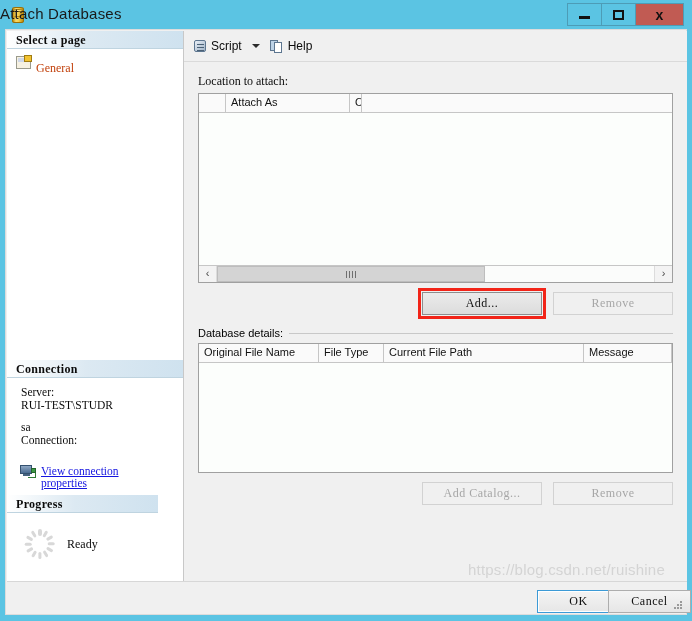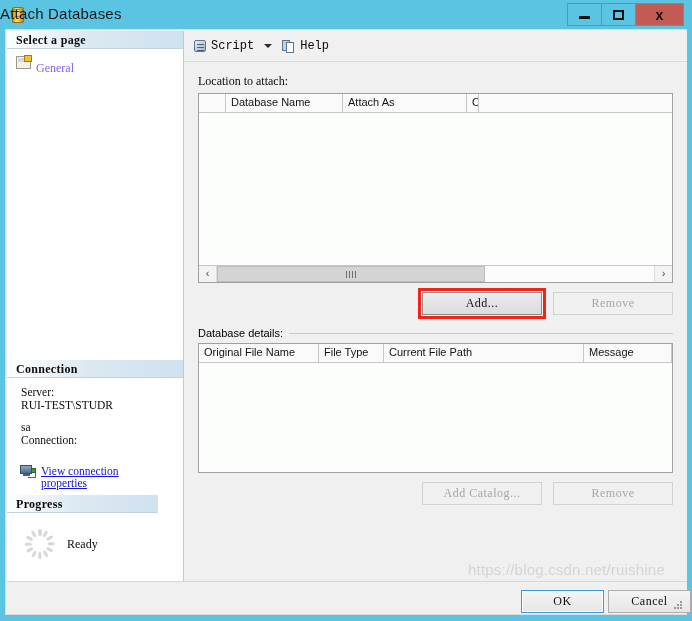--- a/index.html
+++ b/index.html
@@ -197,21 +197,21 @@
     position: absolute;
     right: -2px; top: -2px;
     width: 8px; height: 7px;
     background: #f2c230;
     border: 1px solid #a07c12;
     box-sizing: border-box;
   }
   .page-label {
     font-family: "Liberation Serif", serif;
     font-size: 12px;
-    color: #8b5cf6;
+    color: #c2410c;
     margin-top: 13px;
   }
 
   .conn-block {
     position: absolute;
     left: 0; top: 329px;
     width: 176px;
   }
   .conn-body {
     padding: 8px 0 8px 14px;
@@ -325,21 +325,21 @@
     display: flex;
     align-items: center;
     padding-left: 9px;
     gap: 6px;
   }
   .tb-item {
     display: flex;
     align-items: center;
     gap: 3px;
     cursor: pointer;
-    font-family: Liberation Mono, monospace;
+    font-family: Liberation Sans, sans-serif;
     font-size: 12px;
     color: #0b0b0b;
   }
   .script-icon {
     position: relative;
     width: 15px; height: 15px;
   }
   .script-icon .scroll {
     position: absolute;
     left: 1px; top: 1px;
@@ -525,21 +525,21 @@
     border: 1px solid #adadad;
     box-sizing: border-box;
     font-family: "Liberation Serif", serif;
     font-size: 12px;
     color: #101010;
     text-align: center;
     line-height: 21px;
     cursor: pointer;
     letter-spacing: .5px;
   }
-  .okbtn { left: 514px; border: 1px solid #3c9ad6; box-shadow: inset 0 0 0 1px #ffffff; }
+  .okbtn { left: 530px; border: 1px solid #3c9ad6; box-shadow: inset 0 0 0 1px #ffffff; }
   .cancelbtn { left: 601px; }
   .resize-grip {
     position: absolute;
     right: 3px; bottom: 2px;
     width: 11px; height: 11px;
     background:
       radial-gradient(circle 1px at 8px 2px, #9a9a9a 100%, transparent 0),
       radial-gradient(circle 1px at 8px 5px, #9a9a9a 100%, transparent 0),
       radial-gradient(circle 1px at 5px 5px, #9a9a9a 100%, transparent 0),
       radial-gradient(circle 1px at 8px 8px, #9a9a9a 100%, transparent 0),
@@ -663,21 +663,20 @@
           </div>
         </div>
 
         <div class="content">
 
           <div class="field-label">Location to attach:</div>
 
           <div class="grid">
             <div class="grid-head" id="attach-head">
                 <div class="gh spacer" style="width: 27px;"></div>
-                <div class="gh" style="width: 117px;">Database Name</div>
                 <div class="gh" style="width: 124px;">Attach As</div>
                 <div class="gh" style="width: 12px;">O</div>
               </div>
             <div class="grid-body" style="height:152px;"></div>
             <div class="hscroll">
               <div class="hs-arrow">‹</div>
               <div class="hs-track">
                 <div class="hs-thumb">
                   <span class="hs-grip"></span>
                 </div>

